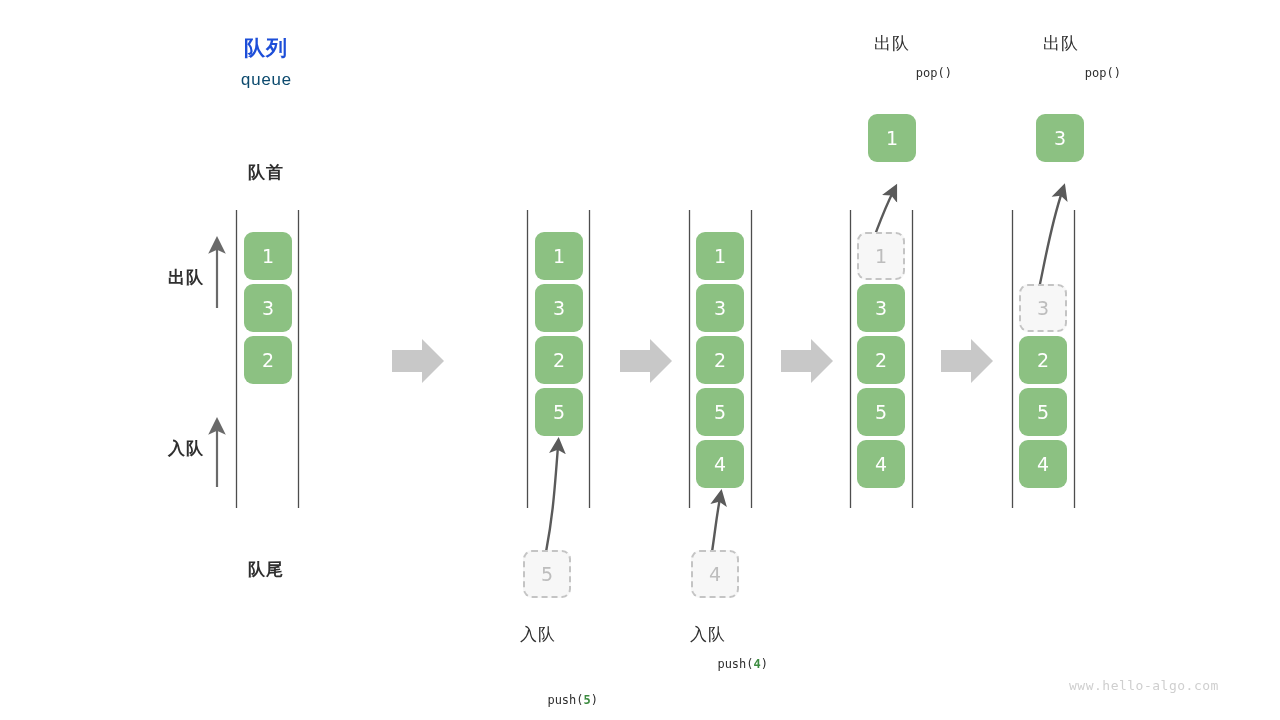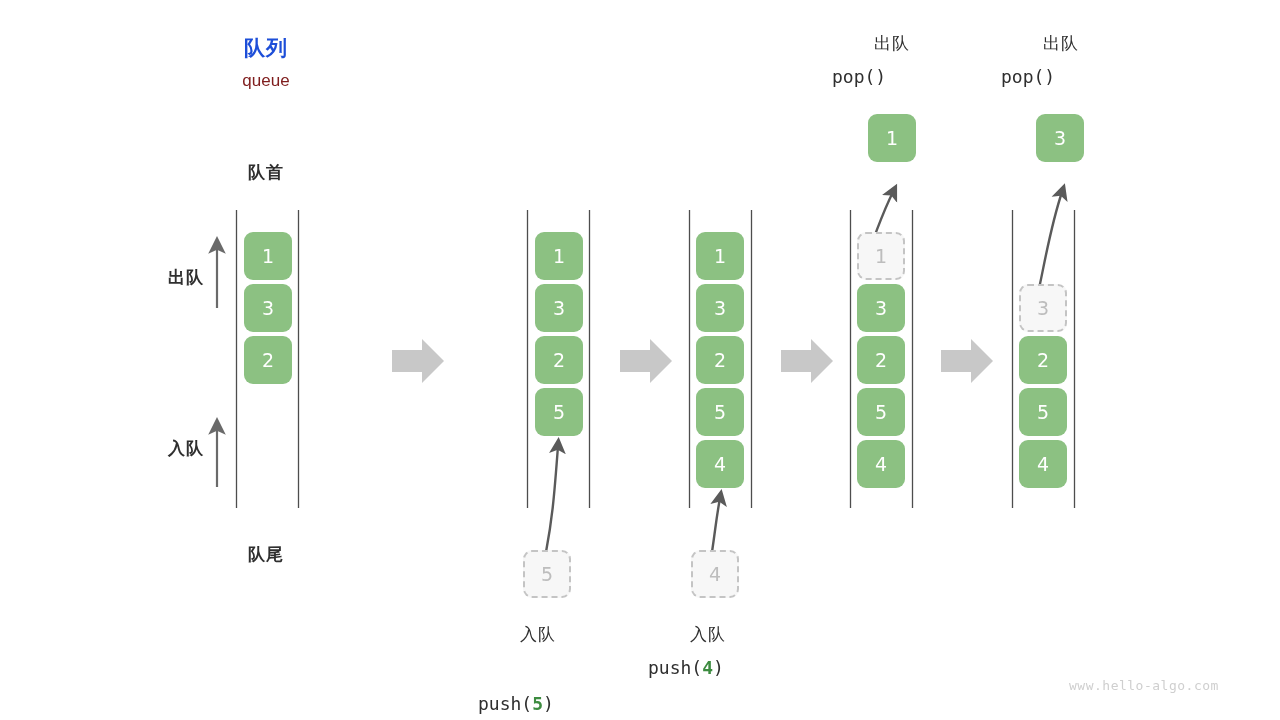--- a/index.html
+++ b/index.html
@@ -20,23 +20,23 @@
   
   .title-cn {
     font-size: 21px;
     font-weight: bold;
     color: #1d4ed8;
     text-align: center;
     letter-spacing: 1px;
     white-space: nowrap;
   }
   .title-mono {
-    font-family: Liberation Sans, sans-serif;
+    font-family: Liberation Mono, monospace;
     font-size: 17px;
-    color: #7f1d1d;
+    color: #0c4a6e;
     text-align: center;
     white-space: nowrap;
   }
   .label-bold {
     font-size: 17px;
     font-weight: bold;
     color: #2f2f2f;
     text-align: center;
     white-space: nowrap;
     letter-spacing: 1px;
@@ -44,23 +44,23 @@
   }
   .op-cn {
     font-size: 17px;
     color: #2f2f2f;
     text-align: center;
     white-space: nowrap;
     letter-spacing: 1px;
   }
   .op-mono {
     font-family: "DejaVu Sans Mono", "Liberation Mono", monospace;
-    font-size: 18px;
+    font-size: 12px;
     color: #2f2f2f;
-    text-align: left;
+    text-align: right;
     white-space: nowrap;
   }
   .op-mono .arg { color: #3d8c40; font-weight: bold; }
   .watermark {
     font-family: "DejaVu Sans Mono", "Liberation Mono", monospace;
     font-size: 13px;
     color: #cfcfcf;
     white-space: nowrap;
     letter-spacing: 0.5px;
   }
@@ -168,21 +168,21 @@
 
     <g>
       <path d="M1037,298 C1045,262 1050,228 1062,192" stroke="#5a5a5a" stroke-width="2.4" fill="none" marker-end="url(#thinArrow)"></path>
     </g>
   </svg>
 
   <div class="abs title-cn" style="left:206px; top:34px; width:120px;">队列</div>
   <div class="abs title-mono" style="left:206px; top:71px; width:120px;">queue</div>
 
   <div class="abs label-bold" style="left:206px; top:161px; width:120px;">队首</div>
-  <div class="abs label-bold" style="left:206px; top:543px; width:120px;">队尾</div>
+  <div class="abs label-bold" style="left:206px; top:558px; width:120px;">队尾</div>
   <div class="abs label-bold" style="left:140px; top:266px; width:64px; text-align:right;">出队</div>
   <div class="abs label-bold" style="left:140px; top:437px; width:64px; text-align:right;">入队</div>
 
   <div class="abs cell" style="left:244px; top:232px;">1</div>
   <div class="abs cell" style="left:244px; top:284px;">3</div>
   <div class="abs cell" style="left:244px; top:336px;">2</div>
 
   <div class="abs cell" style="left:535px; top:232px;">1</div>
   <div class="abs cell" style="left:535px; top:284px;">3</div>
   <div class="abs cell" style="left:535px; top:336px;">2</div>

